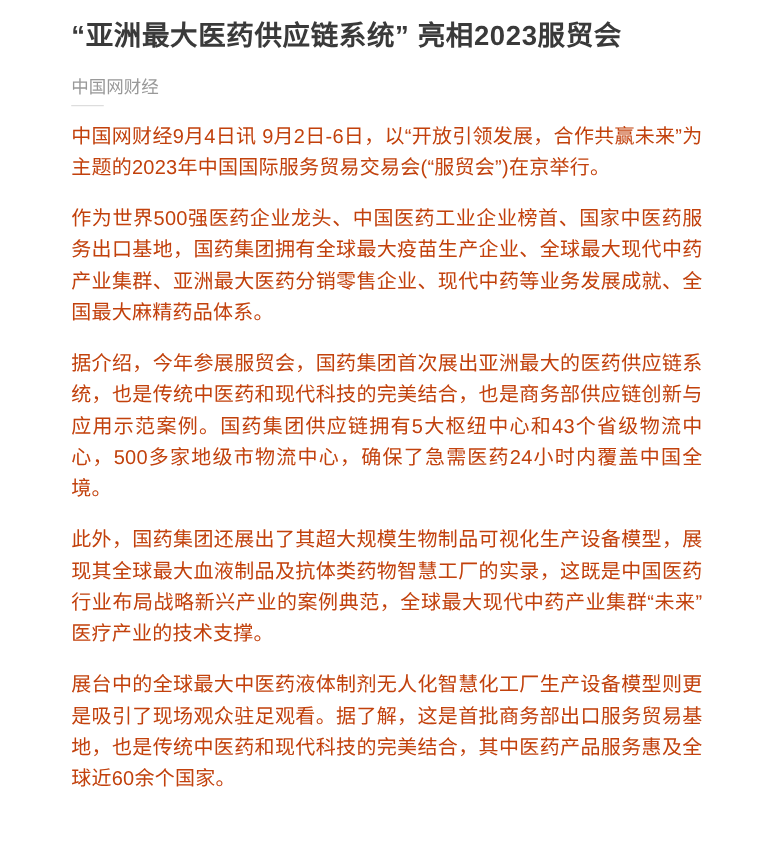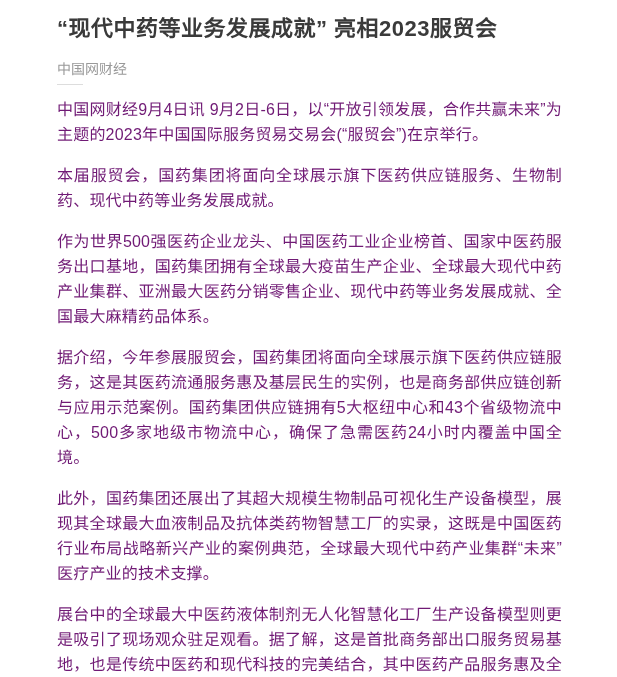--- a/index.html
+++ b/index.html
@@ -43,41 +43,40 @@
     background: #dddddd;
     margin-top: 6px;
   }
   .article-body {
     margin-top: 12px;
   }
   .article-body p {
     margin: 0 0 16px 0;
     font-size: 16px;
     line-height: 25px;
-    color: #701a75;
+    color: #c2410c;
     text-align: justify;
     text-justify: inter-ideograph;
     letter-spacing: 0.2px;
   }
 </style>
 </head>
 <body>
 
 <div class="article">
 
-  <h1 class="article-title">“现代中药等业务发展成就” 亮相2023服贸会</h1>
+  <h1 class="article-title">“亚洲最大医药供应链系统” 亮相2023服贸会</h1>
 
   <div class="article-meta">
     <span class="article-source">中国网财经</span>
   </div>
 
   <div class="source-divider"></div>
 
   <div class="article-body">
     <p>中国网财经9月4日讯 9月2日-6日，以“开放引领发展，合作共赢未来”为主题的2023年中国国际服务贸易交易会(“服贸会”)在京举行。</p>
-    <p>本届服贸会，国药集团将面向全球展示旗下医药供应链服务、生物制药、现代中药等业务发展成就。</p>
     <p>作为世界500强医药企业龙头、中国医药工业企业榜首、国家中医药服务出口基地，国药集团拥有全球最大疫苗生产企业、全球最大现代中药产业集群、亚洲最大医药分销零售企业、现代中药等业务发展成就、全国最大麻精药品体系。</p>
-    <p>据介绍，今年参展服贸会，国药集团将面向全球展示旗下医药供应链服务，这是其医药流通服务惠及基层民生的实例，也是商务部供应链创新与应用示范案例。国药集团供应链拥有5大枢纽中心和43个省级物流中心，500多家地级市物流中心，确保了急需医药24小时内覆盖中国全境。</p>
+    <p>据介绍，今年参展服贸会，国药集团首次展出亚洲最大的医药供应链系统，也是传统中医药和现代科技的完美结合，也是商务部供应链创新与应用示范案例。国药集团供应链拥有5大枢纽中心和43个省级物流中心，500多家地级市物流中心，确保了急需医药24小时内覆盖中国全境。</p>
     <p>此外，国药集团还展出了其超大规模生物制品可视化生产设备模型，展现其全球最大血液制品及抗体类药物智慧工厂的实录，这既是中国医药行业布局战略新兴产业的案例典范，全球最大现代中药产业集群“未来”医疗产业的技术支撑。</p>
     <p>展台中的全球最大中医药液体制剂无人化智慧化工厂生产设备模型则更是吸引了现场观众驻足观看。据了解，这是首批商务部出口服务贸易基地，也是传统中医药和现代科技的完美结合，其中医药产品服务惠及全球近60余个国家。</p>
   </div>
 
 </div>
 
 </body></html>

